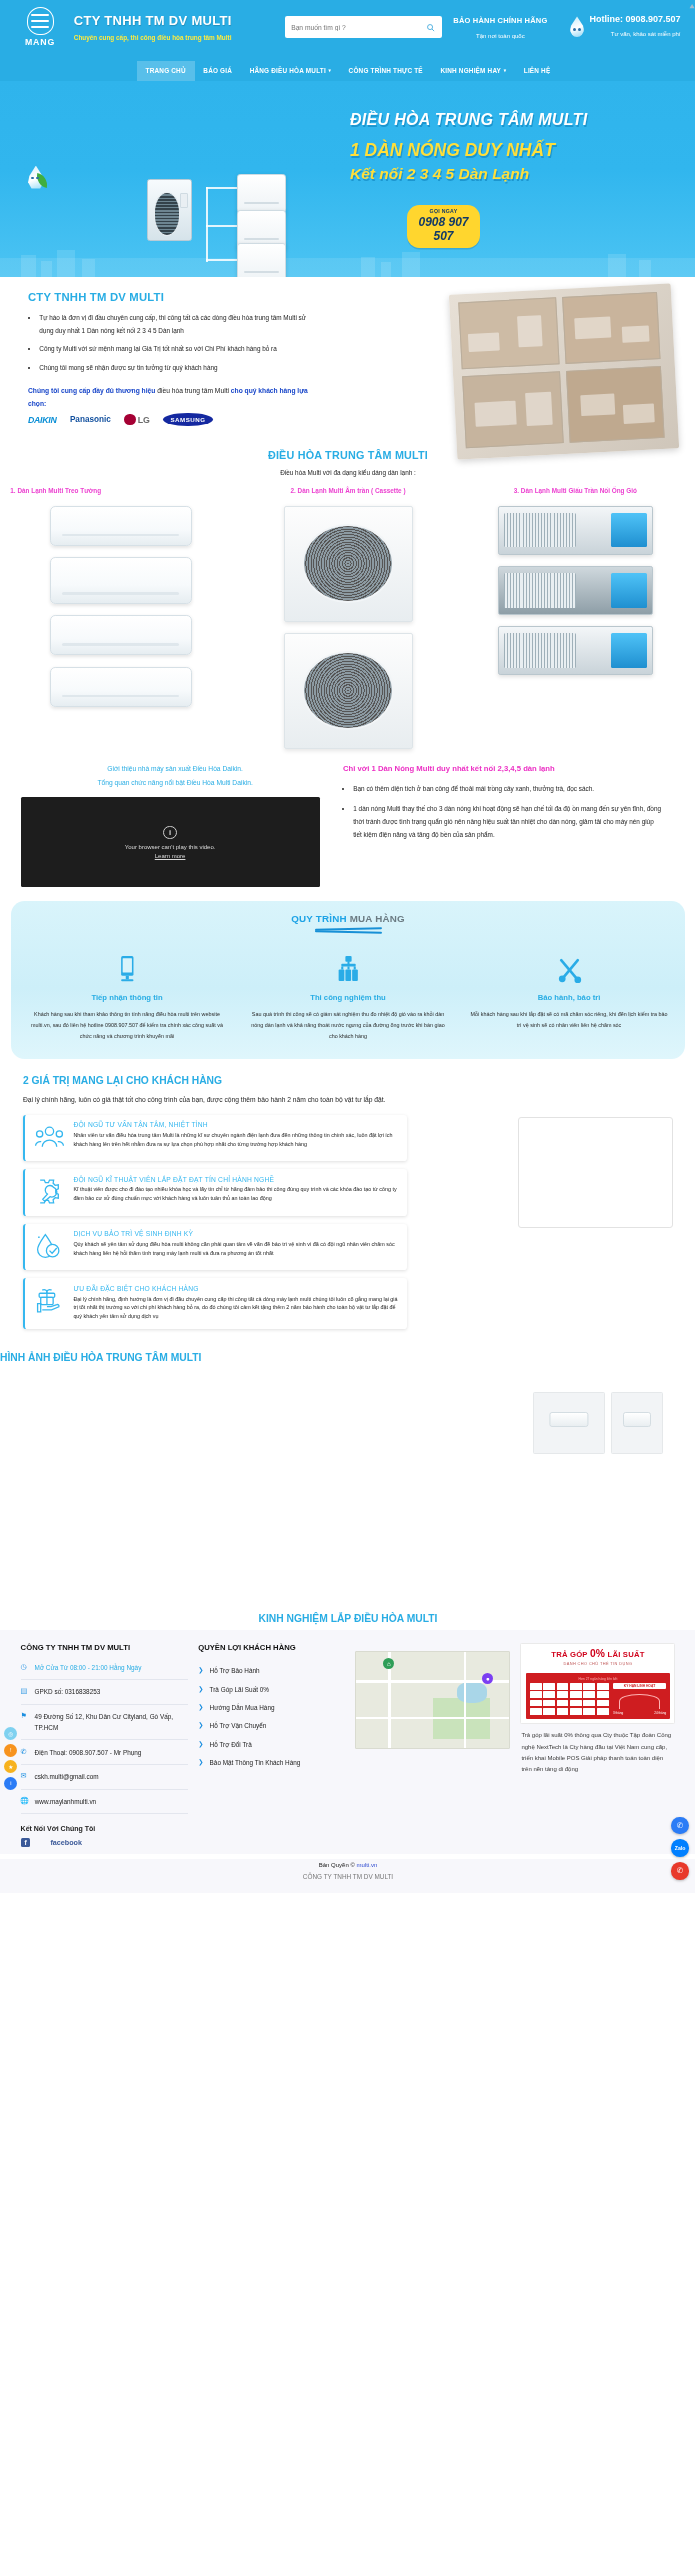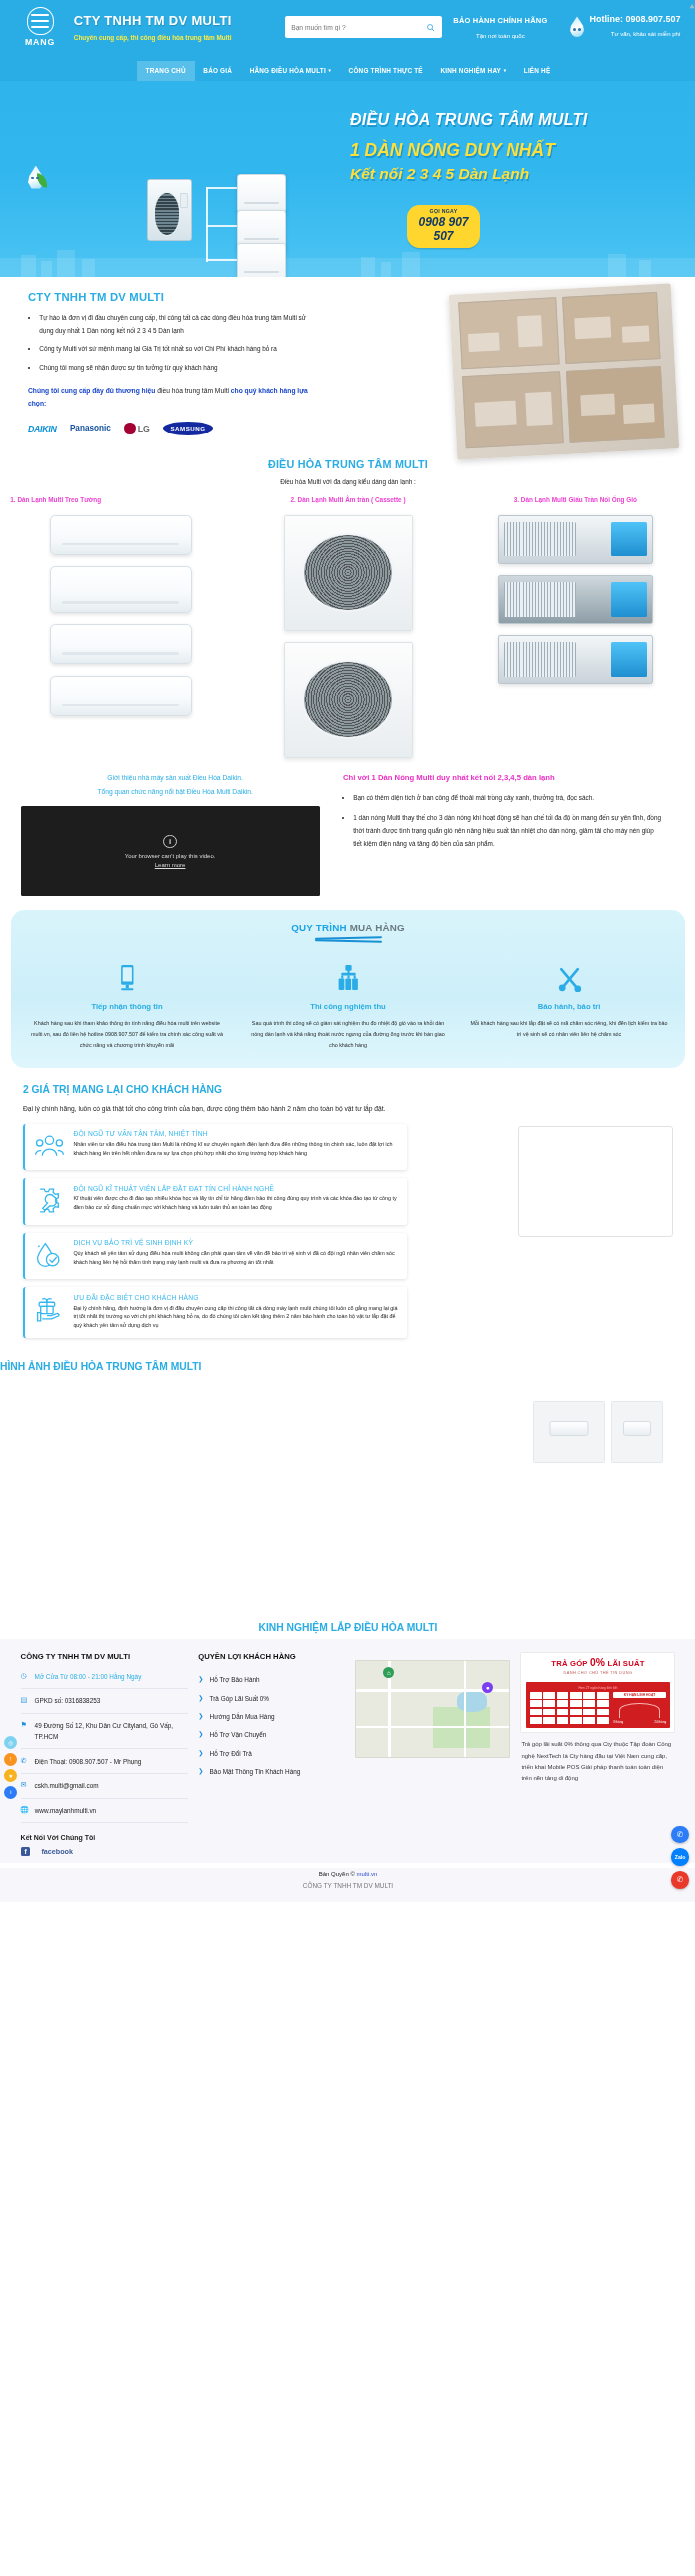--- a/index.html
+++ b/index.html
@@ -166,21 +166,21 @@
   
   .intro { position: relative; padding: 14.4px 0 13.4px 0; }
   .intro-left { width: 309px; padding-left: 28px; }
   .intro-title {
     color: #29ade4; font-size: 11.3px; font-weight: bold; letter-spacing: 0.2px;
   }
   ul.intro-list { margin: 9.3px 0 0 11.3px; }
   ul.intro-list li { font-size: 6.4px; line-height: 1.95; color: #1b1b1b; margin-bottom: 6.2px; }
   .intro-brandline { margin-top: 9.3px; font-size: 6.7px; line-height: 1.95; }
   .intro-brandline b { color: #1846c9; }
-  .brands { display: flex; align-items: center; gap: 13.4px; margin-top: 12px; }
+  .brands { display: flex; align-items: center; gap: 13.4px; margin-top: 3px; }
   .bdaikin { font-size: 8.8px; font-weight: bold; font-style: italic; color: #0a8fd6; letter-spacing: -0.3px; }
   .bpana { font-size: 8.2px; font-weight: bold; color: #12509e; }
   .blg { font-size: 8.8px; font-weight: bold; color: #6b6b6b; display:flex; align-items:center; gap:2.1px;}
   .lgmark { width: 11.3px; height: 11.3px; border-radius: 50%; background: #a50034; display:inline-block;}
   .bsam {
     font-size: 6.2px; font-weight: bold; color: #fff; background: #1428a0;
     border-radius: 50%/50%; padding: 3.1px 7.2px; letter-spacing: 0.5px;
   }
   .intro-right {
     position: absolute; right: 20.6px; top: 12.4px; width: 222px; height: 165px;
@@ -303,21 +303,21 @@
   .fcol4 { width: 155px; }
   .f-title { font-size: 7.7px; font-weight: bold; color: #111; line-height: 1.35; }
   .f-row { display: flex; align-items: flex-start; gap: 5.2px; padding: 6.2px 0; border-bottom: 0.5px solid #e3e6ee; font-size: 6.4px; line-height: 1.75; color: #222; }
   .f-row.first { padding-top: 8.2px; }
   .f-row .fi { min-width: 8.8px; color: #1c8fe0; font-size: 7.2px; line-height: 1.3; }
   .f-row.hours { color: #29ade4; }
   .f-links { margin-top: 8.2px; }
   .f-link { display: flex; align-items: flex-start; gap: 6.2px; font-size: 6.4px; line-height: 1.75; padding: 3.6px 0; color:#222; text-decoration:none;}
   .f-link .chev { color: #1c8fe0; font-size: 6.2px; }
   .f-connect { font-size: 7px; font-weight: bold; margin-top: 11.3px; }
-  .fb { display: inline-flex; gap: 11px; margin-top: 5.2px; text-decoration:none;}
+  .fb { display: inline-flex; gap: 20px; margin-top: 5.2px; text-decoration:none;}
   .fb .sq { width: 9.8px; height: 9.8px; background: #3b5998; color: #fff; border-radius: 1.5px; font-weight: bold; font-size: 6.7px; text-align:center; line-height: 9.8px;}
   .fb .tx { color: #3b5998; font-weight: bold; font-size: 7.2px; }
   .map {
     width: 155px; height: 98px; border-radius: 1px; position: relative; overflow: hidden;
     background: #e8eadf; border: 0.5px solid #d9dbd0; margin-top: 8.2px;
   }
   .map .road { position:absolute; background:#ffffff; }
   .map .water { position:absolute; background:#a9d6e8; }
   .map .green { position:absolute; background:#c9e3bb; }
   .map .pin { position:absolute; width:11.3px;height:11.3px;border-radius:50%; display:flex;align-items:center;justify-content:center;color:#fff;font-size:6.2px;}

